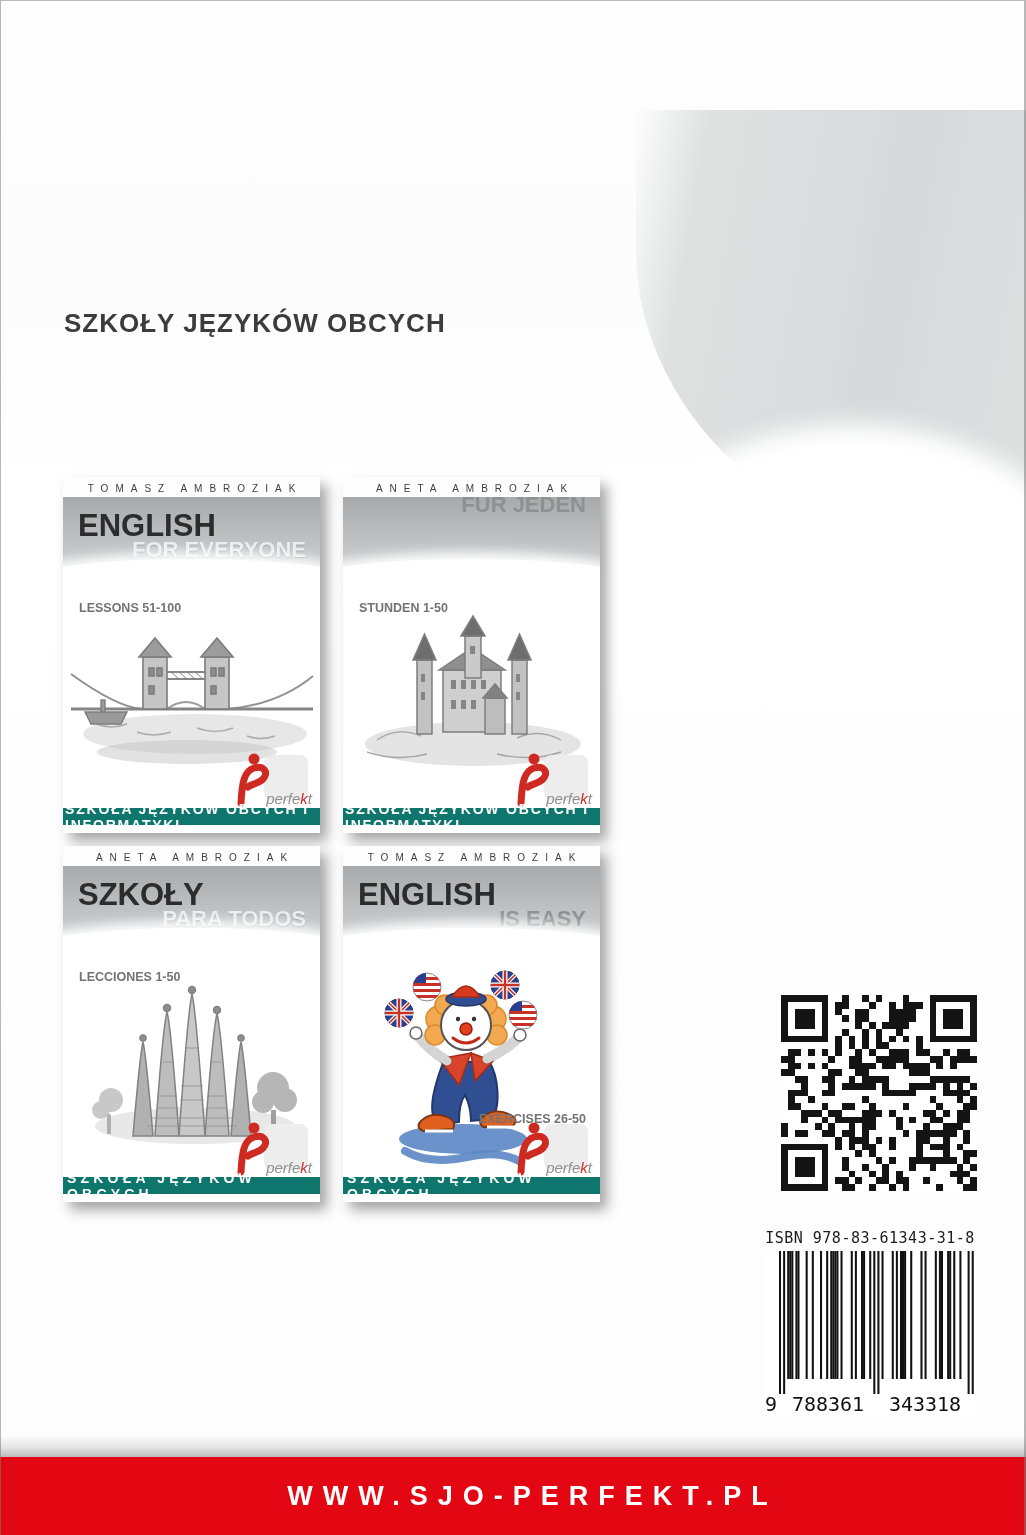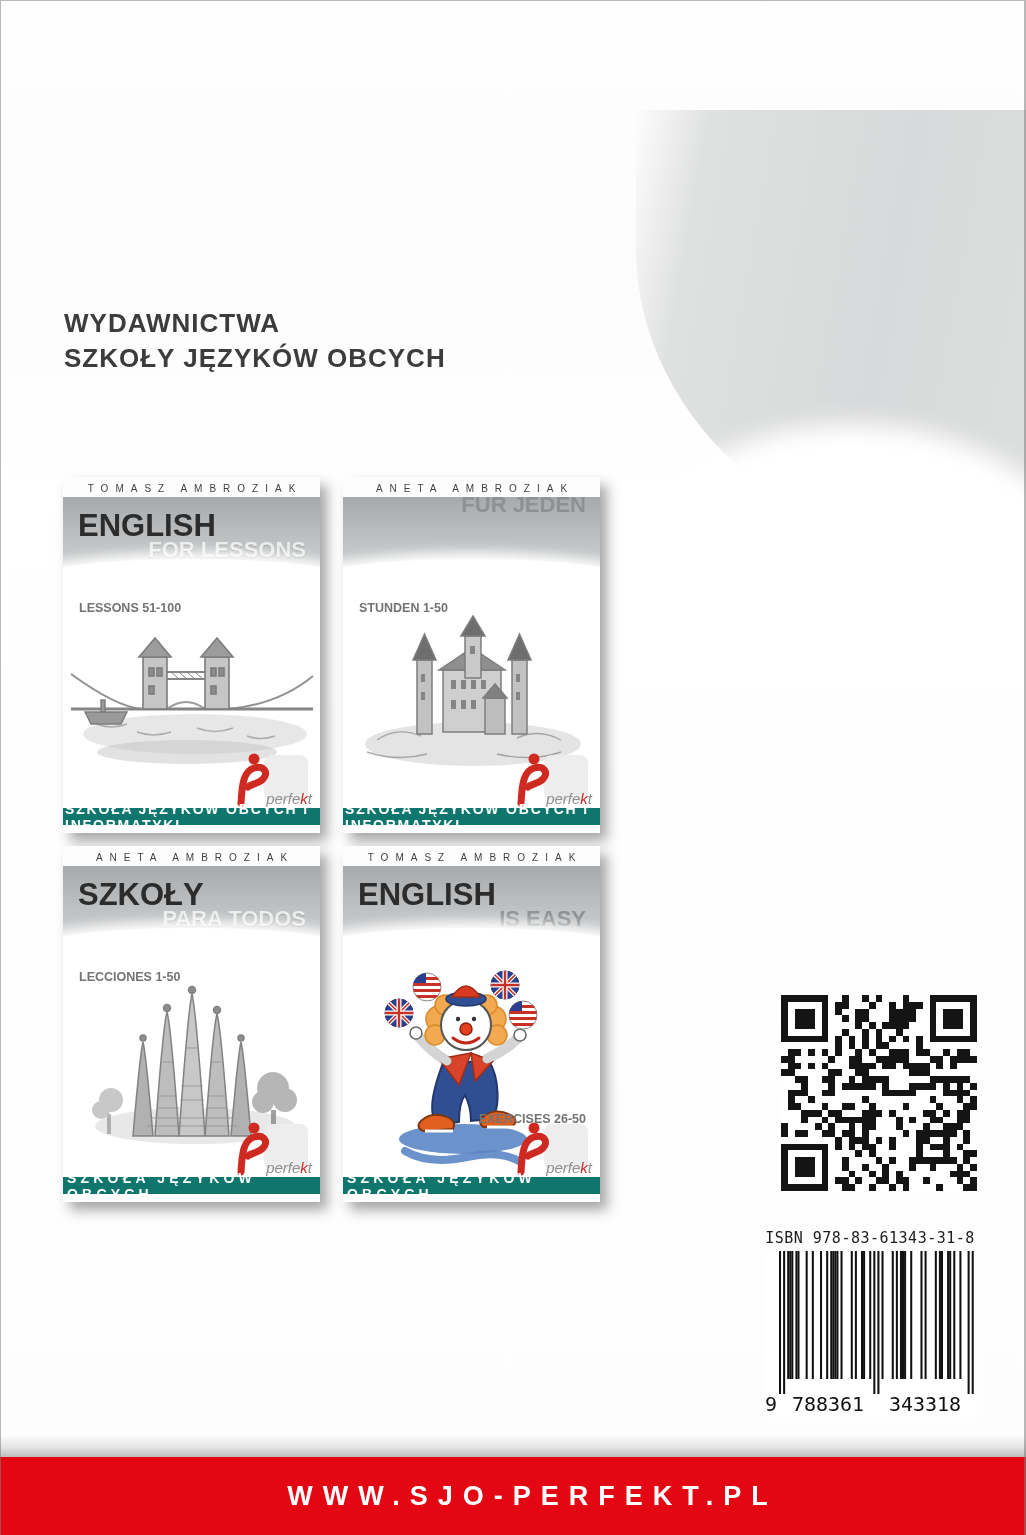--- a/index.html
+++ b/index.html
@@ -70,29 +70,28 @@
   .footer span{color:#fff;font-size:27px;font-weight:bold;letter-spacing:10px;padding-left:10px;}
 </style>
 </head>
 <body>
 
 <div class="page">
   <div class="edge"></div>
   <div class="swoosh"></div>
 
   <div class="heading">
-    <div>WYDAWNICTWA</div>
     <div>SZKOŁY JĘZYKÓW OBCYCH</div>
   </div>
 
   <div class="book b1 sub-light">
     <div class="author">TOMASZ AMBROZIAK</div>
     <div class="band">
       <div class="t1">ENGLISH</div>
-      <div class="t2">FOR LESSONS</div>
+      <div class="t2">FOR EVERYONE</div>
     </div>
     <div class="label">LESSONS 51-100</div>
     <div class="illu">
       <svg width="250" height="170" viewBox="0 0 250 170">
         <ellipse cx="128" cy="122" rx="112" ry="20" fill="#d4d4d4" opacity="0.55"></ellipse>
         <ellipse cx="120" cy="140" rx="90" ry="12" fill="#bfbfbf" opacity="0.45"></ellipse>
         <g stroke="#858585" fill="none" stroke-width="2">
           <path d="M4 97 H246" stroke-width="3"></path>
           <path d="M4 62 Q 48 94 74 97" opacity="0.9"></path>
           <path d="M162 97 Q 212 92 246 64" opacity="0.9"></path>

